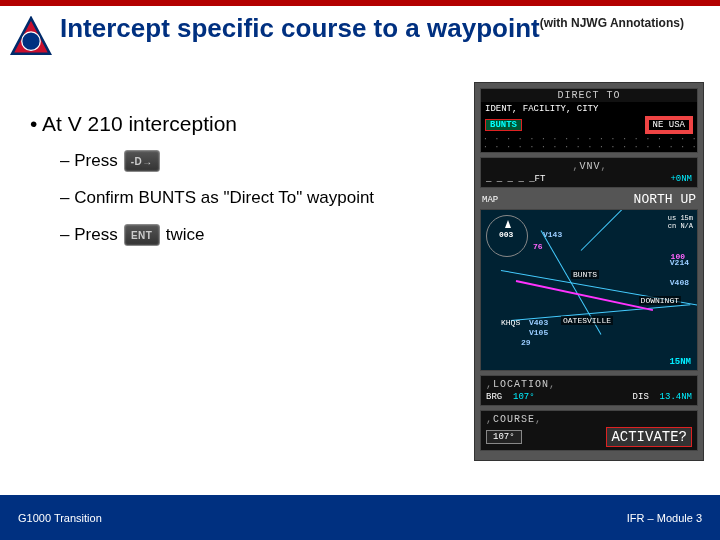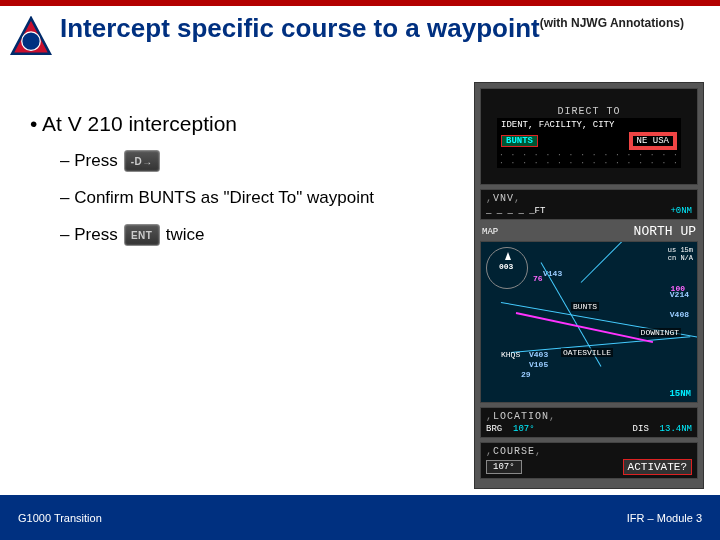--- a/index.html
+++ b/index.html
@@ -28,21 +28,21 @@
   .dots { color:#777; letter-spacing:1px; font-size:8px; line-height:8px; overflow:hidden; white-space:nowrap; }
   .mapbox { background:#023; height:160px; position:relative; border:1px solid #444; margin-bottom:4px; overflow:hidden; }
   .airway { position:absolute; color:#9cf; font-size:8px; font-weight:bold; }
   .maglabel { position:absolute; color:#fff; background:rgba(0,0,0,0.6); font-size:8px; padding:0 2px; }
   .magenta { position:absolute; border-top:2px solid #f3f; transform-origin:left center; }
   .cyanline { position:absolute; border-top:1px solid #4cf; transform-origin:left center; }
   .compass { position:absolute; top:5px; left:5px; width:40px; height:40px; border:1px solid #888; border-radius:50%;font-weight:bold; }
   .compass::after { content:""; position:absolute; top:4px; left:18px; width:0; height:0; border-left:3px solid transparent; border-right:3px solid transparent; border-bottom:8px solid #fff; }
   .rangebox { position:absolute; top:4px; right:4px; color:#fff; font-size:7px; text-align:right; line-height:1.2; }
   .footer { position:absolute; bottom:0; left:0; right:0; height:45px; background:#003080; color:#fff; display:flex; justify-content:space-between; align-items:center; padding:0 18px; font-size:11px; }
-  .activatebtn { border:1px solid #d22; background:#333; color:#fff; padding:1px 4px; font-size:11px; }
+  .activatebtn { border:1px solid #d22; background:#333; color:#fff; padding:1px 4px; font-size:14px; }
   .crsbox { border:1px solid #888; background:#222; padding:1px 6px; font-size:9px; color:#fff; display:inline-block; }
 </style>
 </head>
 <body>
 
 <div class="redbar"></div>
 
 <div class="header">
   <div class="logo">
     <svg viewBox="0 0 100 100">
@@ -69,58 +69,58 @@
     </div>
     <div class="bullet2">
       <span class="dash">Press</span>
       <span class="keybtn">ENT</span>
       <span>twice</span>
     </div>
   </div>
 
   <div class="rightcol">
     <div class="screen">
-      <div class="screen-section" style="padding:16px">
+      <div class="screen-section" style="padding:0">
         <div class="screen-title">DIRECT TO</div>
         <div style="background:#000;padding:1px 2px">
           <div class="screen-row">
               <span class="wht">IDENT, FACILITY, CITY</span>
             </div>
           <div class="screen-row">
             <span class="hlbox">BUNTS</span>
             <span style="flex:1"></span>
             <span class="hlbox2">NE USA</span>
           </div>
           <div class="dots">· · · · · · · · · · · · · · · · · · · · · · · · · · · ·</div>
           <div class="dots">· · · · · · · · · · · · · · · · · · · · · · · · · · · ·</div>
         </div>
       </div>
 
       <div class="screen-section">
-        <div class="screen-title" style="text-align:left;padding-left:2px"><span style="color:#888">,</span><span>VNV</span><span style="color:#888">,</span></div>
+        <div class="screen-title" style="text-align:center;padding-left:2px"><span style="color:#888">,</span><span>VNV</span><span style="color:#888">,</span></div>
         <div class="screen-row">
           <span class="wht">_ _ _ _ _FT</span>
           <span class="cyan">+0NM</span>
         </div>
       </div>
 
       <div class="screen-row" style="padding:0 2px 2px 2px">
         <span class="wht" style="font-size:9px">MAP</span>
         <span class="wht" style="font-size:13px">NORTH UP</span>
       </div>
 
       <div class="mapbox">
         <div class="compass">
           <div style="position:absolute;top:14px;left:12px;font-size:8px;color:#fff">003</div>
         </div>
         <div class="rangebox">
           <div>us 15m</div>
           <div>cn N/A</div>
         </div>
-        <div class="airway" style="top:27px;left:62px">V143</div>
+        <div class="airway" style="top:20px;left:62px">V143</div>
         <div class="cyanline" style="top:20px;left:60px;width:120px;transform:rotate(60deg)"></div>
         <div class="cyanline" style="top:60px;left:20px;width:200px;transform:rotate(10deg)"></div>
         <div class="cyanline" style="top:40px;left:100px;width:120px;transform:rotate(-45deg)"></div>
         <div class="cyanline" style="top:110px;left:30px;width:180px;transform:rotate(-5deg)"></div>
         <div class="magenta" style="top:70px;left:35px;width:140px;transform:rotate(12deg)"></div>
         <div class="maglabel" style="top:60px;left:90px">BUNTS</div>
         <div class="airway" style="top:48px;right:8px">V214</div>
         <div class="airway" style="top:68px;right:8px">V408</div>
         <div class="airway" style="top:108px;left:48px">V403</div>
         <div class="airway" style="top:118px;left:48px">V105</div>

